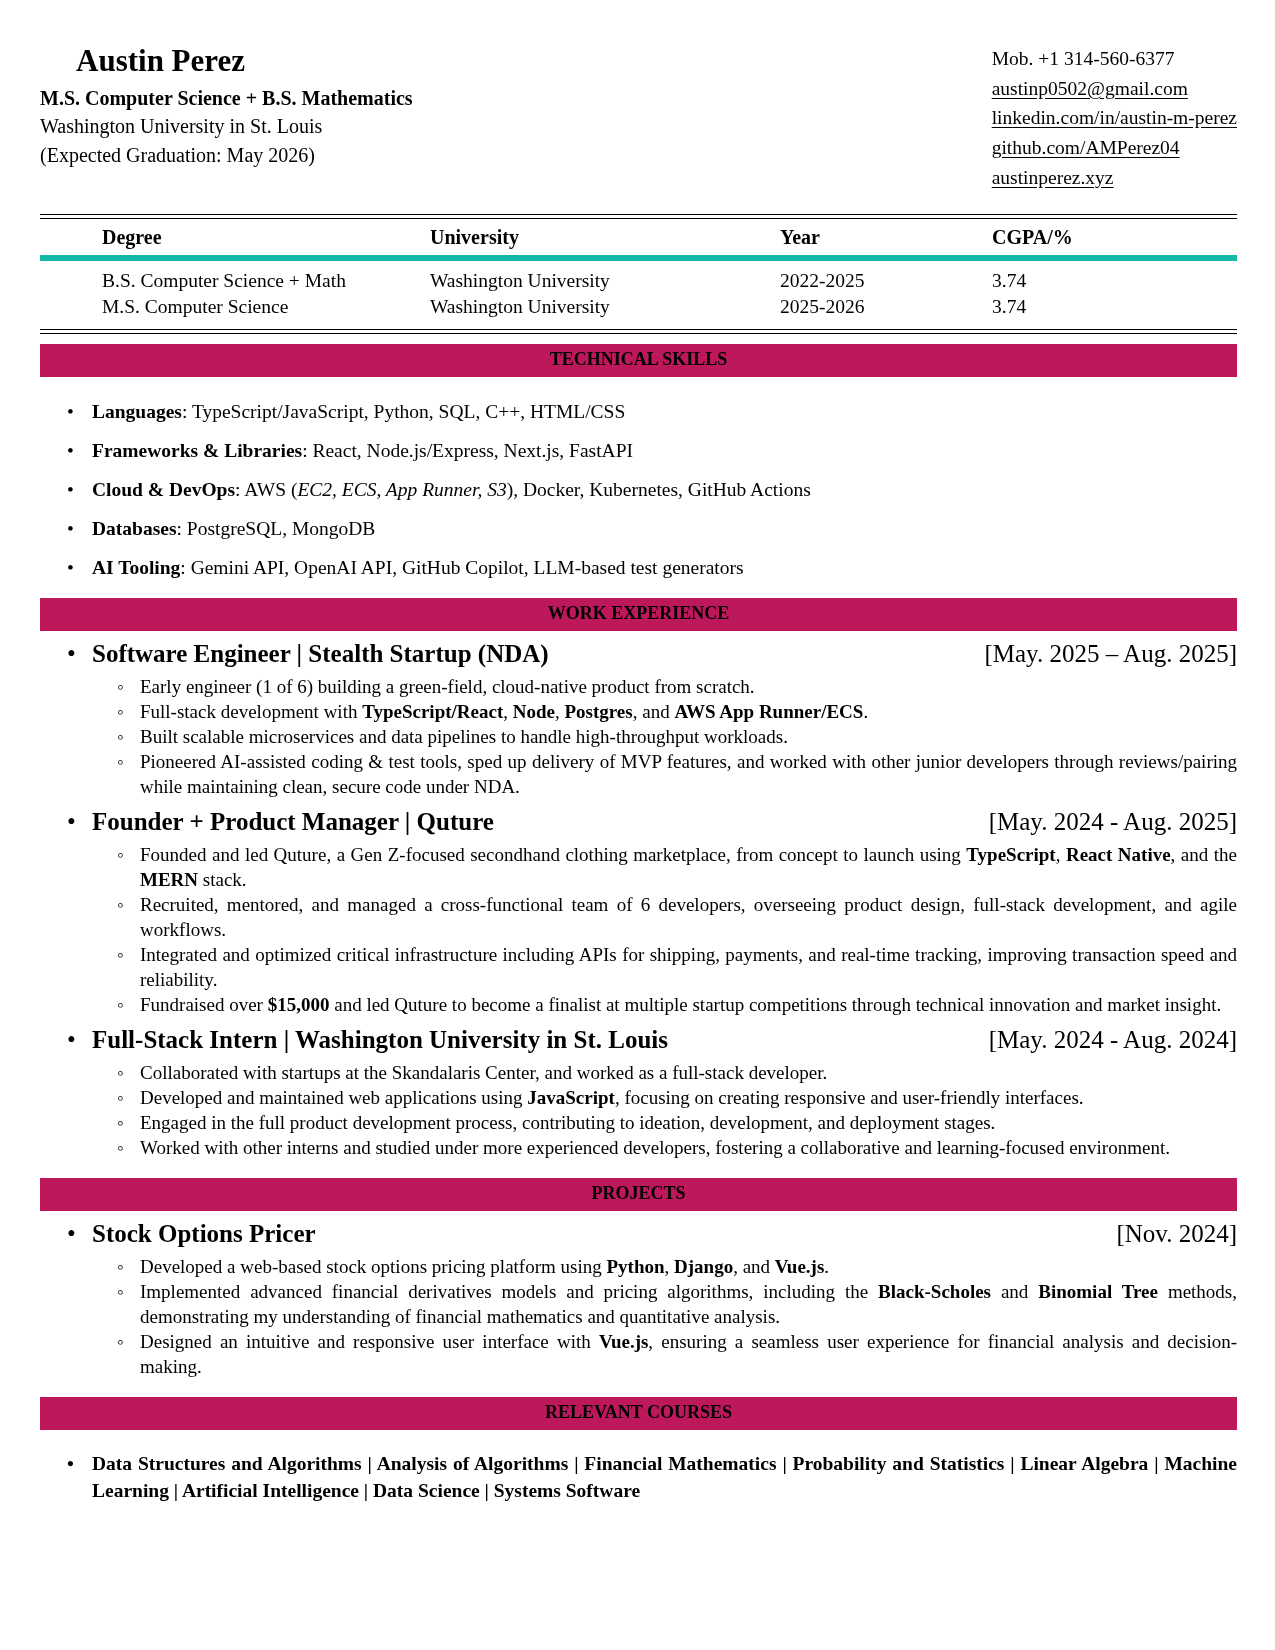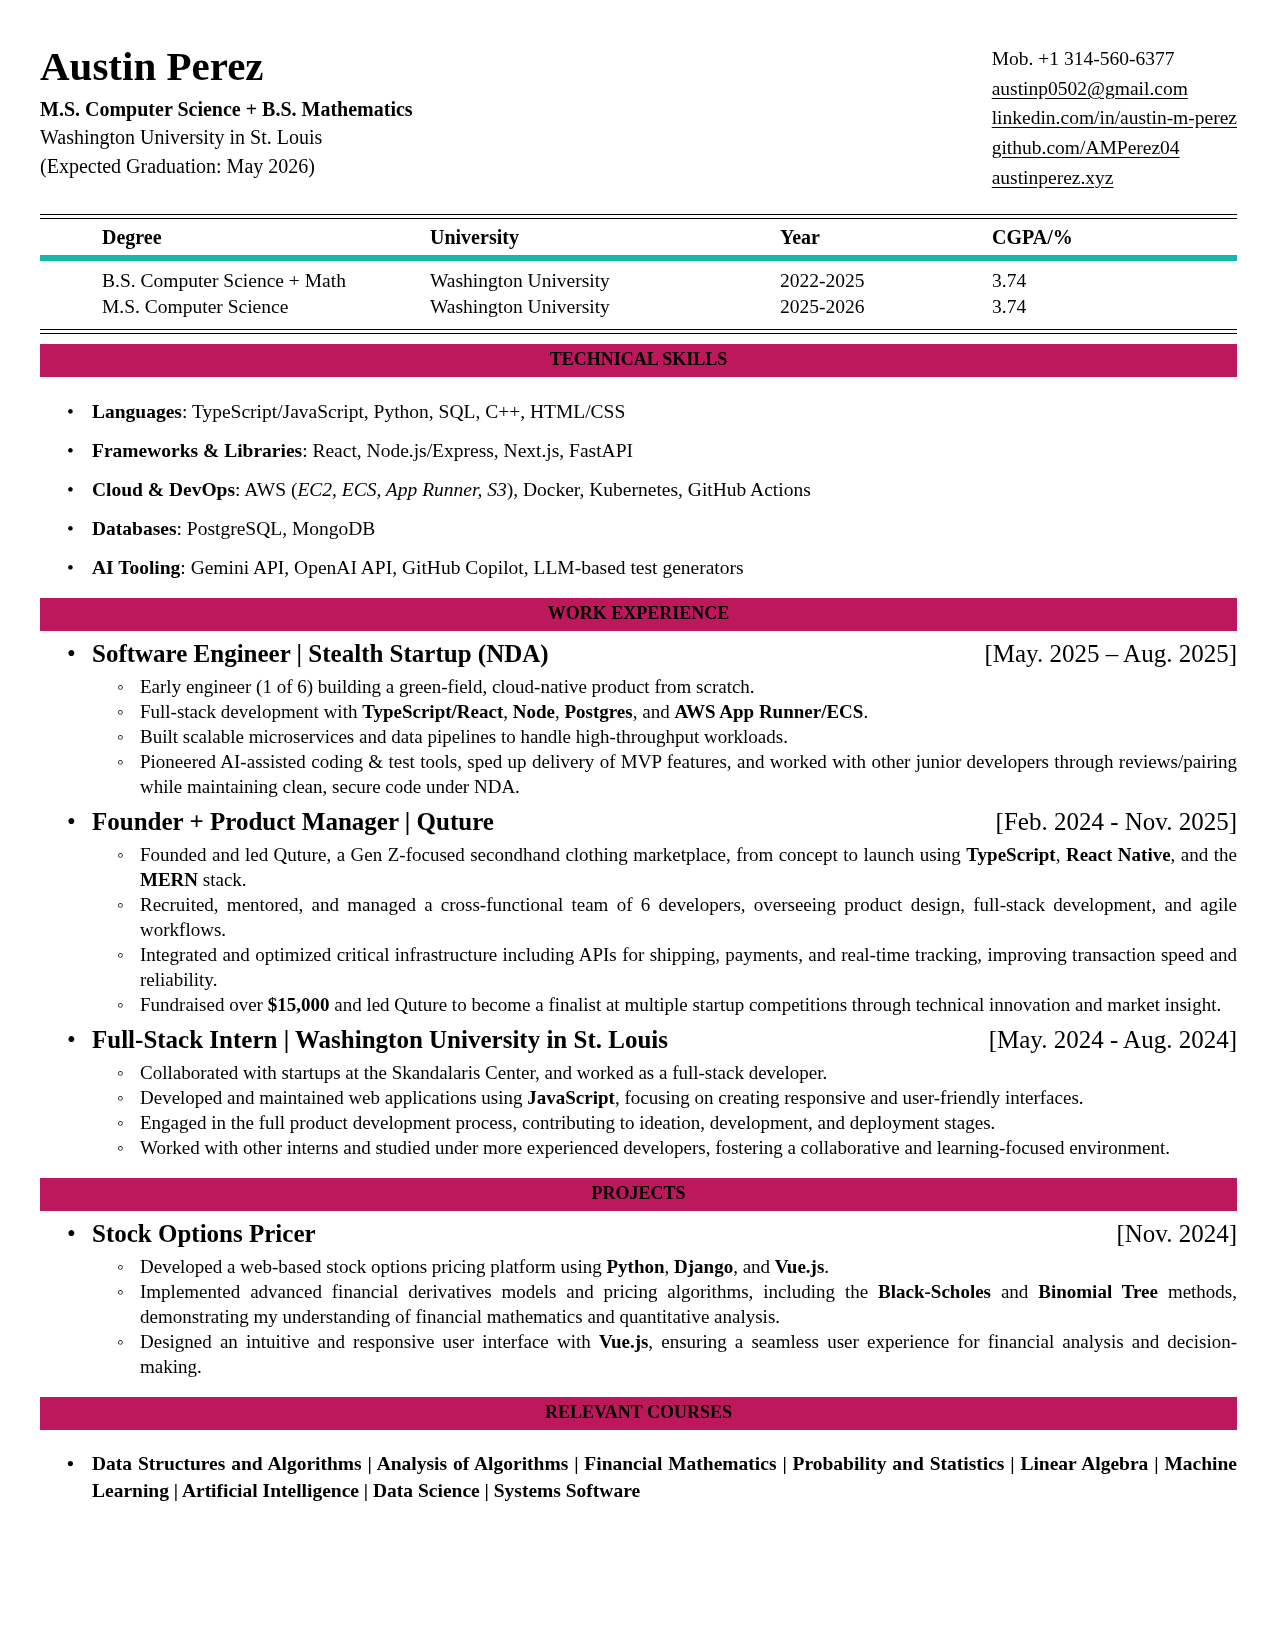--- a/index.html
+++ b/index.html
@@ -9,21 +9,21 @@
     width:1275px; height:1650px;
     background:#ffffff;
     padding:44px 38px 0 40px;
     font-family:"Liberation Serif","DejaVu Serif",serif;
     color:#000;
     overflow:hidden;
   }
 
   
   .header { display:flex; justify-content:space-between; align-items:flex-start; }
-  .name { font-size:41px; font-weight:700; line-height:1.12; }
+  .name { font-size:31px; font-weight:700; line-height:1.12;margin-left:36px; }
   .header-left .hline { font-size:20px; line-height:1.42; }
   .degree-line { font-weight:700; margin-top:5px; }
   .header-right { }
   .contact-line { font-size:19.5px; line-height:1.52; }
   .contact-line.link { text-decoration:underline; text-underline-offset:3px; }
 
   
   .edu { margin-top:22px; }
   .rule-double { height:5px; border-top:1.5px solid #000; border-bottom:1px solid #000; }
   .edu table { width:100%; border-collapse:collapse; table-layout:fixed; }
@@ -142,21 +142,21 @@
         <ul class="entry-bullets">
           <li>Early engineer (1 of 6) building a green-field, cloud-native product from scratch.</li>
           <li>Full-stack development with <b>TypeScript/React</b>, <b>Node</b>, <b>Postgres</b>, and <b>AWS App Runner/ECS</b>.</li>
           <li>Built scalable microservices and data pipelines to handle high-throughput workloads.</li>
           <li>Pioneered AI-assisted coding &amp; test tools, sped up delivery of MVP features, and worked with other junior developers through reviews/pairing while maintaining clean, secure code under NDA.</li>
         </ul>
       </div>
       <div class="entry">
         <div class="entry-header">
           <span class="entry-title">Founder + Product Manager | Quture</span>
-          <span class="entry-dates">[Feb. 2024 - Nov. 2025]</span>
+          <span class="entry-dates">[May. 2024 - Aug. 2025]</span>
         </div>
         <ul class="entry-bullets">
           <li>Founded and led Quture, a Gen Z-focused secondhand clothing marketplace, from concept to launch using <b>TypeScript</b>, <b>React Native</b>, and the <b>MERN</b> stack.</li>
           <li>Recruited, mentored, and managed a cross-functional team of 6 developers, overseeing product design, full-stack development, and agile workflows.</li>
           <li>Integrated and optimized critical infrastructure including APIs for shipping, payments, and real-time tracking, improving transaction speed and reliability.</li>
           <li>Fundraised over <b>$15,000</b> and led Quture to become a finalist at multiple startup competitions through technical innovation and market insight.</li>
         </ul>
       </div>
       <div class="entry">
         <div class="entry-header">

